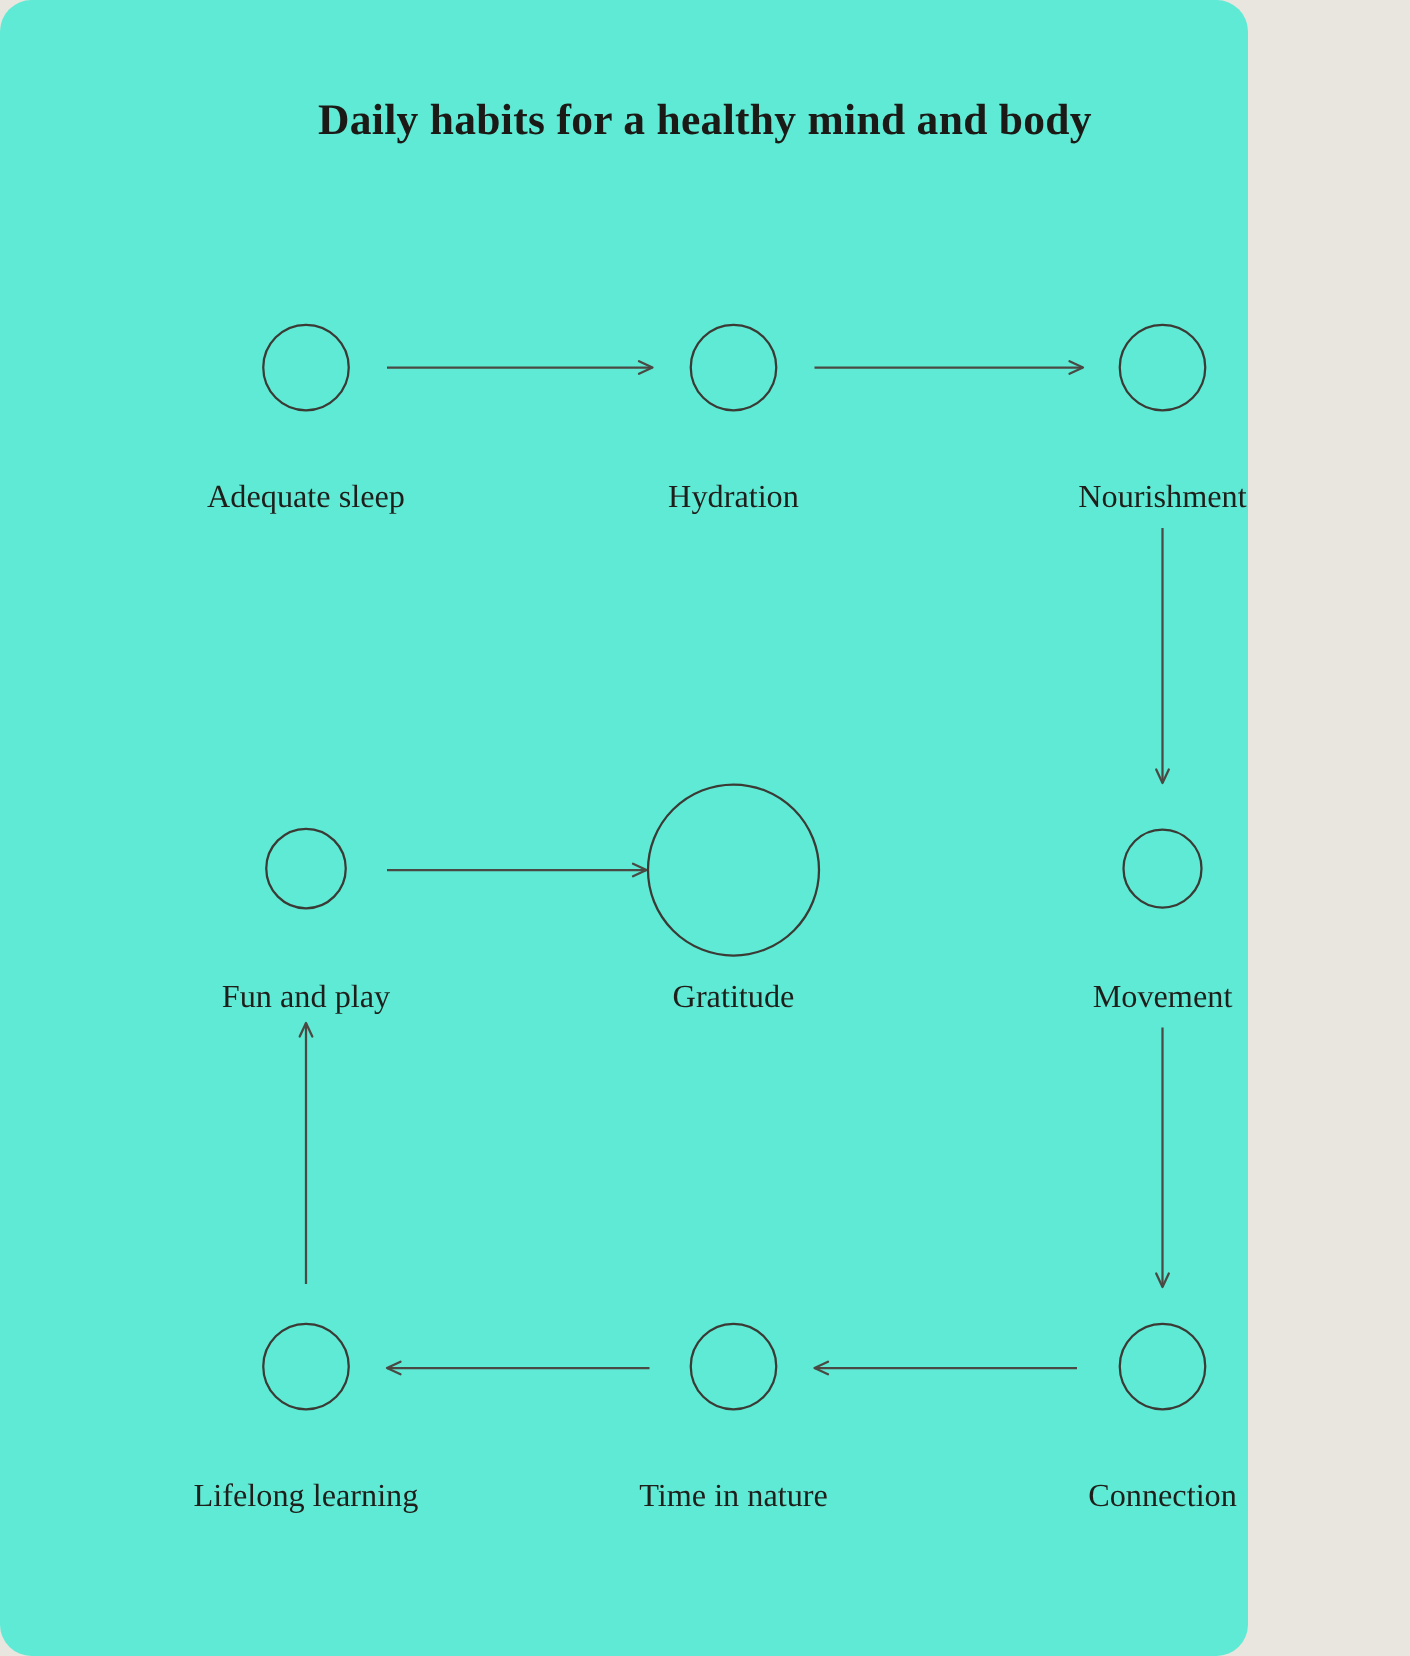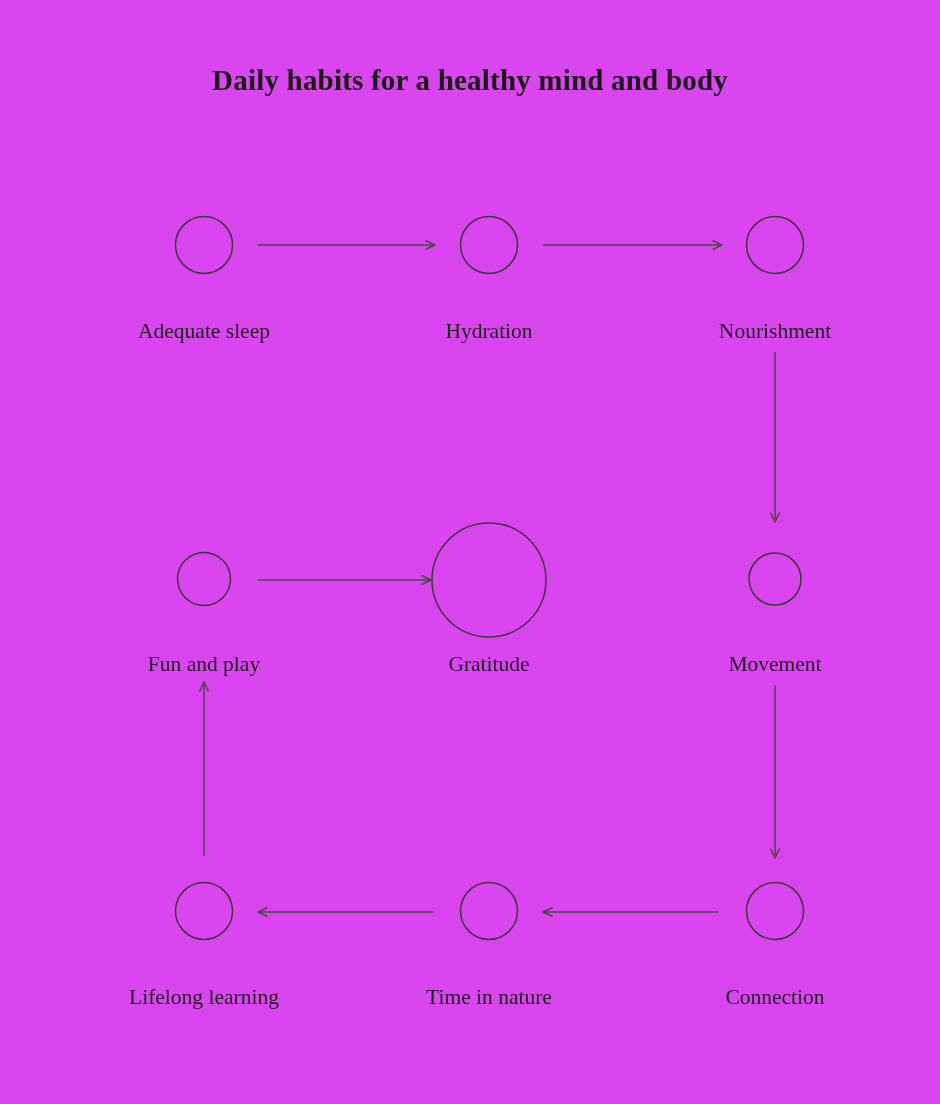--- a/index.html
+++ b/index.html
@@ -8,23 +8,24 @@
   }
   body {
     width: 940px;
     height: 1104px;
     background: #e8e6df;
     font-family: "Liberation Serif", "DejaVu Serif", serif;
     overflow: hidden;
   }
   #canvas {
     position: relative;
-    width: 940px;
+    width: 832px;
     height: 1104px;
-    background: #d946ef;
+    background: #5eead4;
+    border-radius: 21px;
   }
   #diagram-title {
     position: absolute;
     left: 0;
     top: 64px;
     width: 940px;
     text-align: center;
     font-family: "Liberation Serif", "DejaVu Serif", serif;
     font-weight: bold;
     font-size: 29px;

